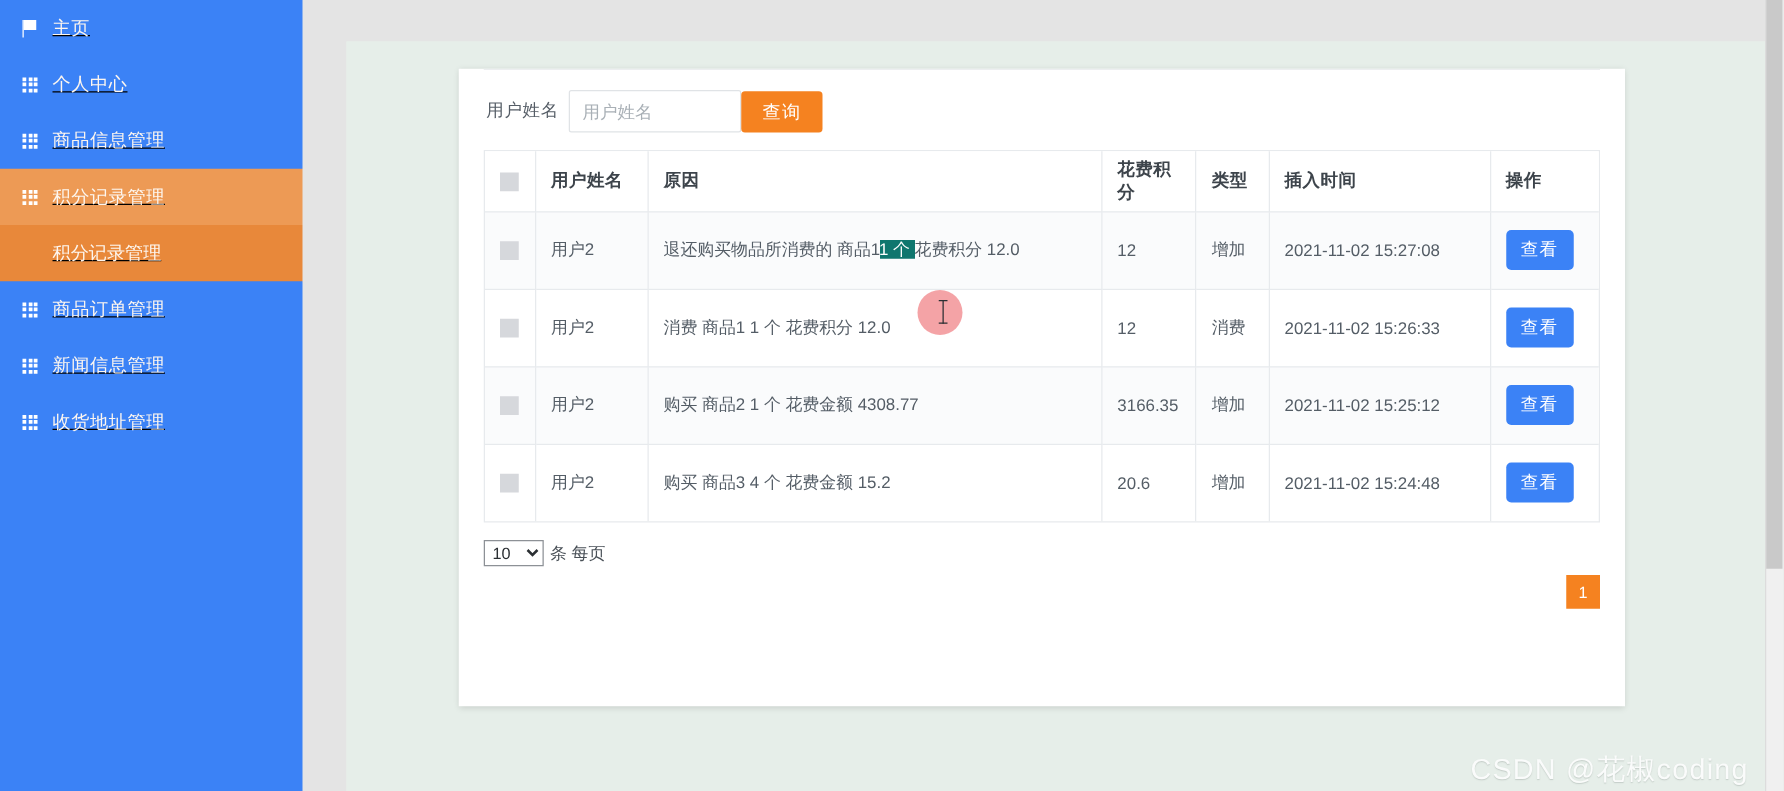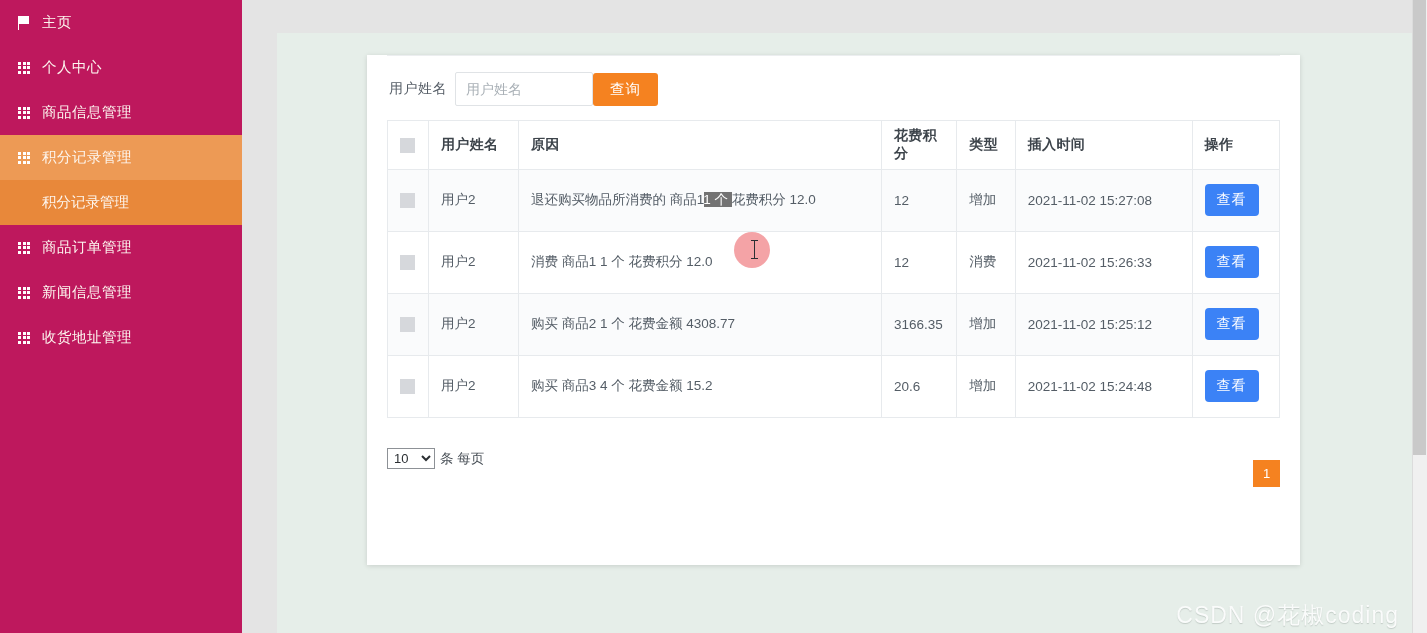--- a/index.html
+++ b/index.html
@@ -18,21 +18,22 @@
     height: 633px;
     overflow: hidden;
   }
 
   
   #sidebar {
     position: absolute;
     left: 0; top: 0;
     width: 287px;
     height: 633px;
-    background: #be185d;
+    background: #3b82f6;
+    text-decoration: underline;
   }
 
   .nav-item {
     position: relative;
     height: 45px;
     display: flex;
     align-items: center;
     color: #fdf6ef;
     font-size: 14.5px;
     cursor: pointer;
@@ -224,37 +225,36 @@
     border: none;
     border-radius: 4px;
     padding: 7px 12px;
     cursor: pointer;
     letter-spacing: 1px;
     font-family: "Liberation Sans", "DejaVu Sans", sans-serif;
   }
 
   
   .sel-highlight {
-    background: #737373;
+    background: #0f766e;
     color: #ffffff;
   }
 
   
   .table-footer {
     position: relative;
     margin: 0 20px;
     padding-top: 14px;
     height: 90px;
   }
   .page-size-row {
     display: flex;
     align-items: center;
     font-size: 13.5px;
     color: #4a5158;
-    margin-top: 16px;
   }
   select.page-size {
     font-family: "Liberation Sans", "DejaVu Sans", sans-serif;
     font-size: 13px;
     height: 21px;
     padding: 0 2px;
     border: 1px solid #8d9196;
     background: #fff;
     color: #2b2f33;
     margin-right: 5px;

